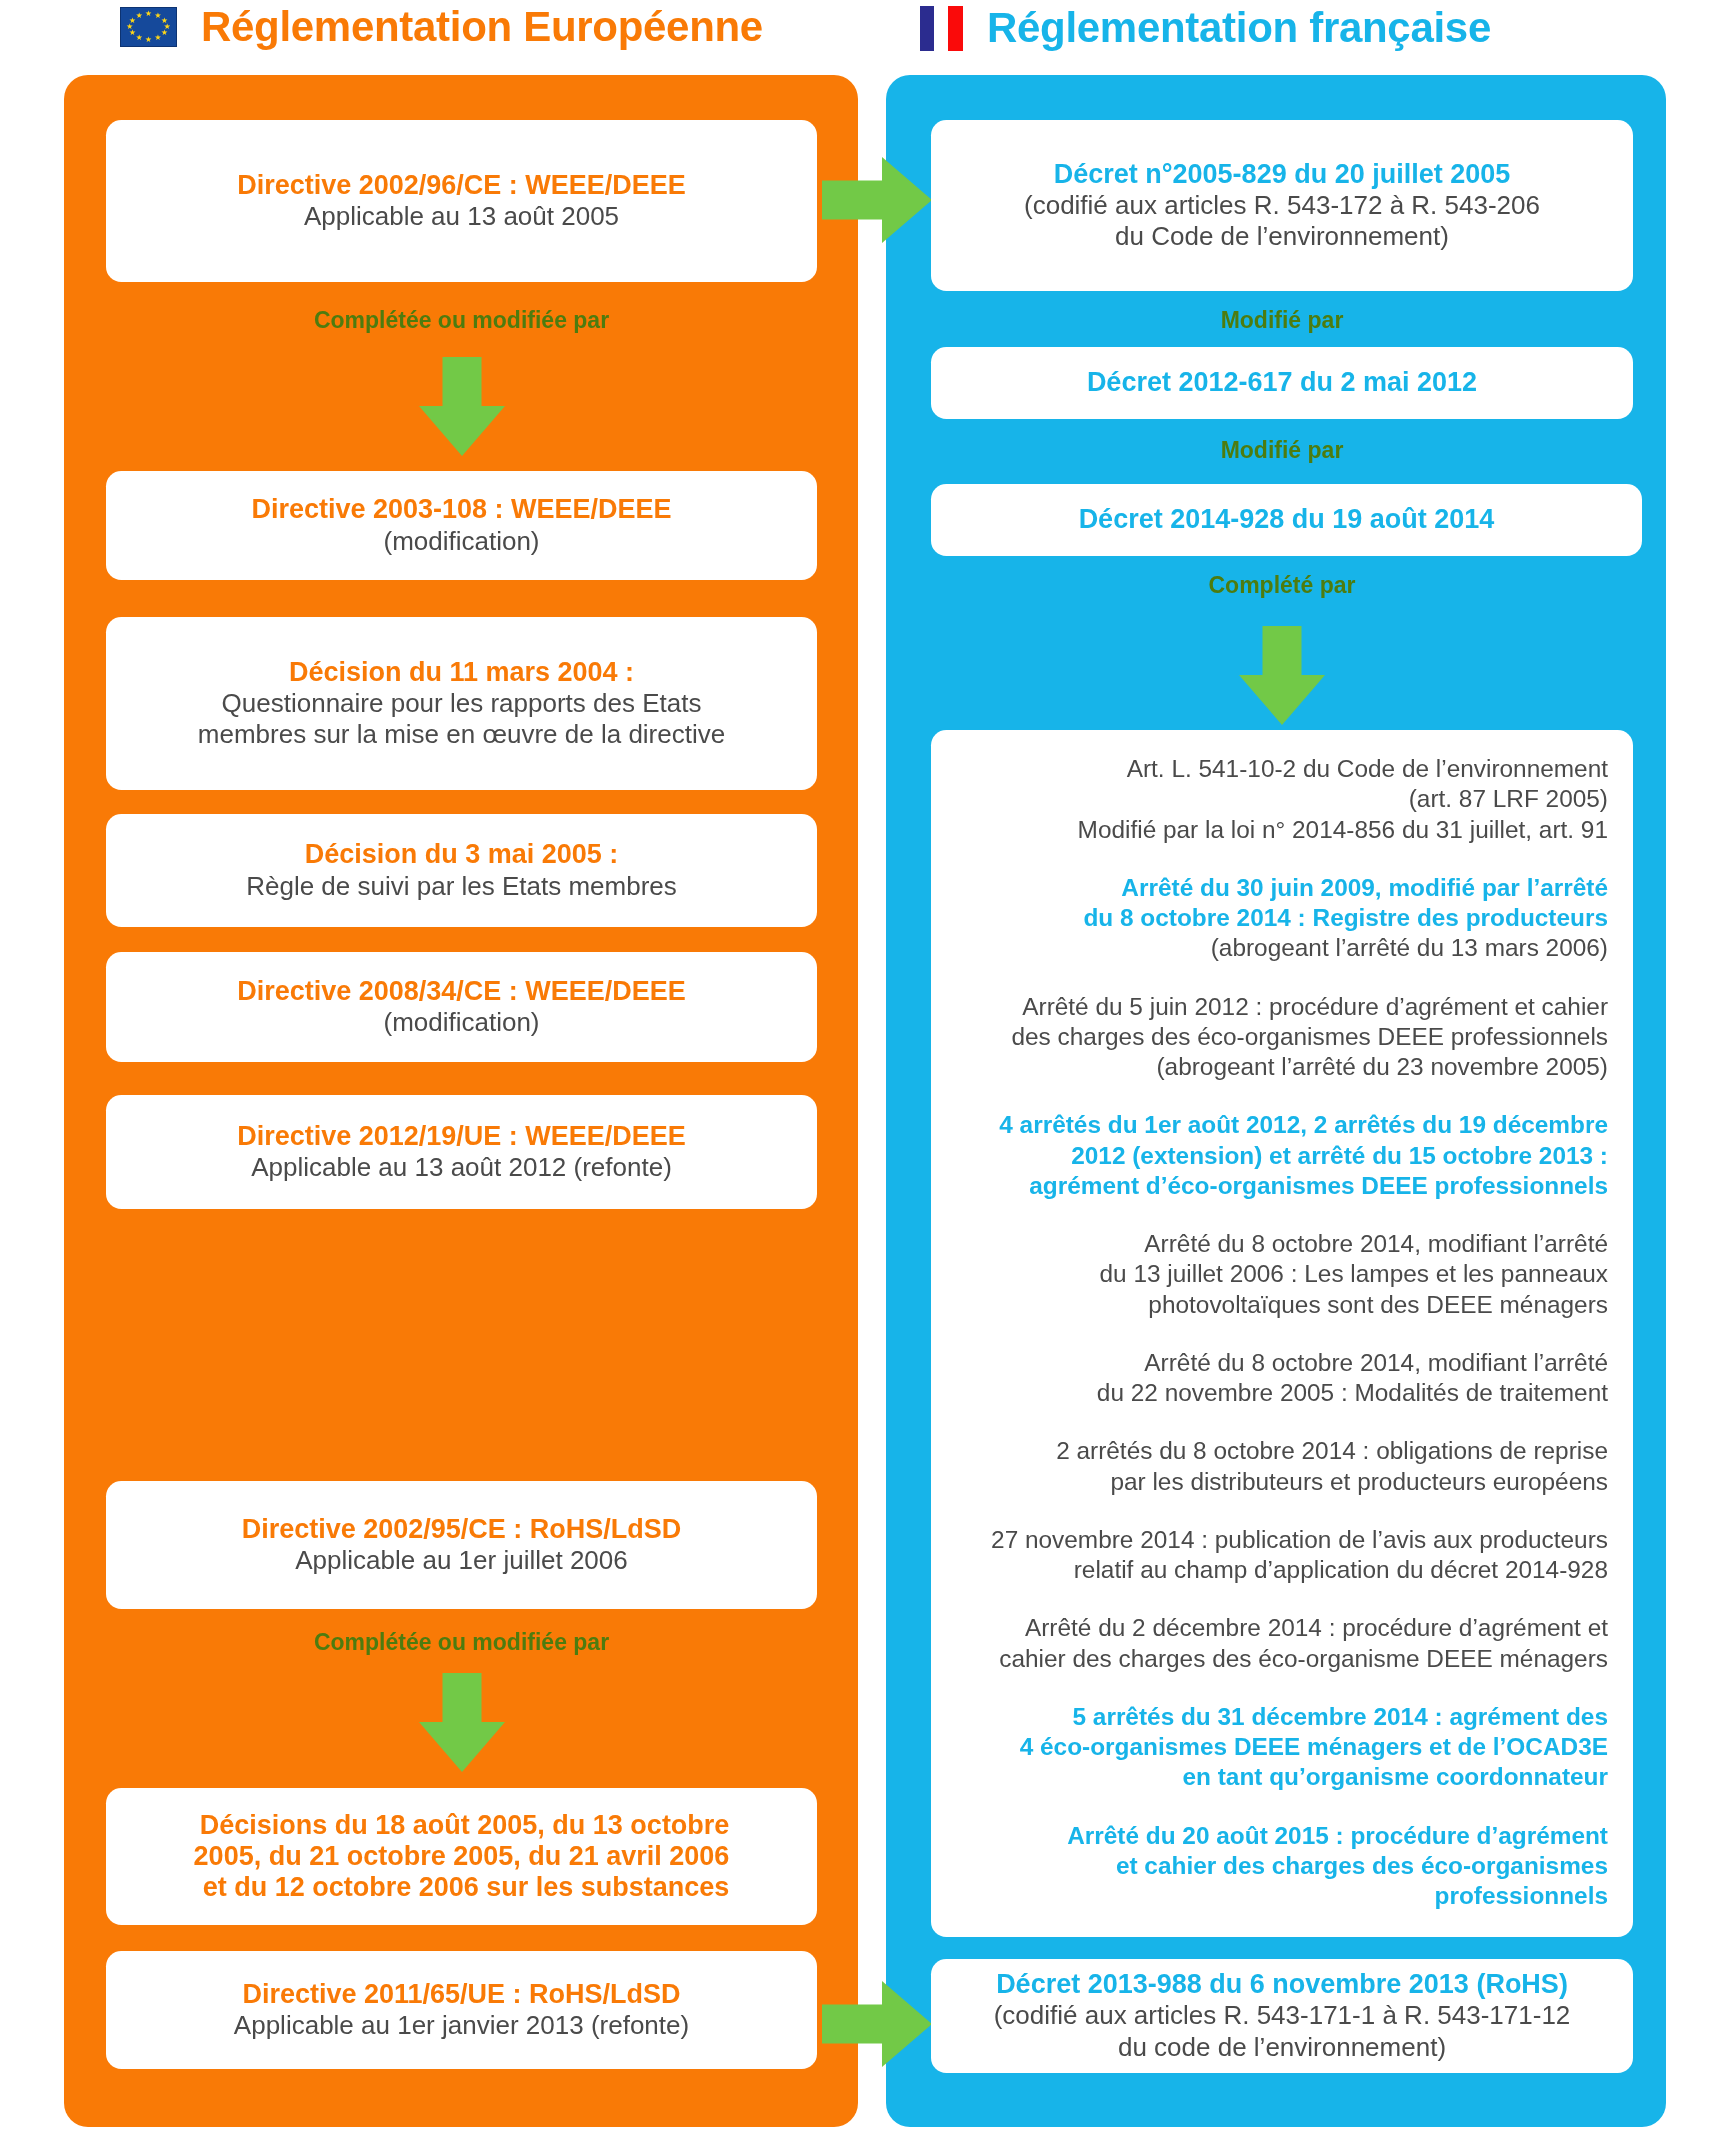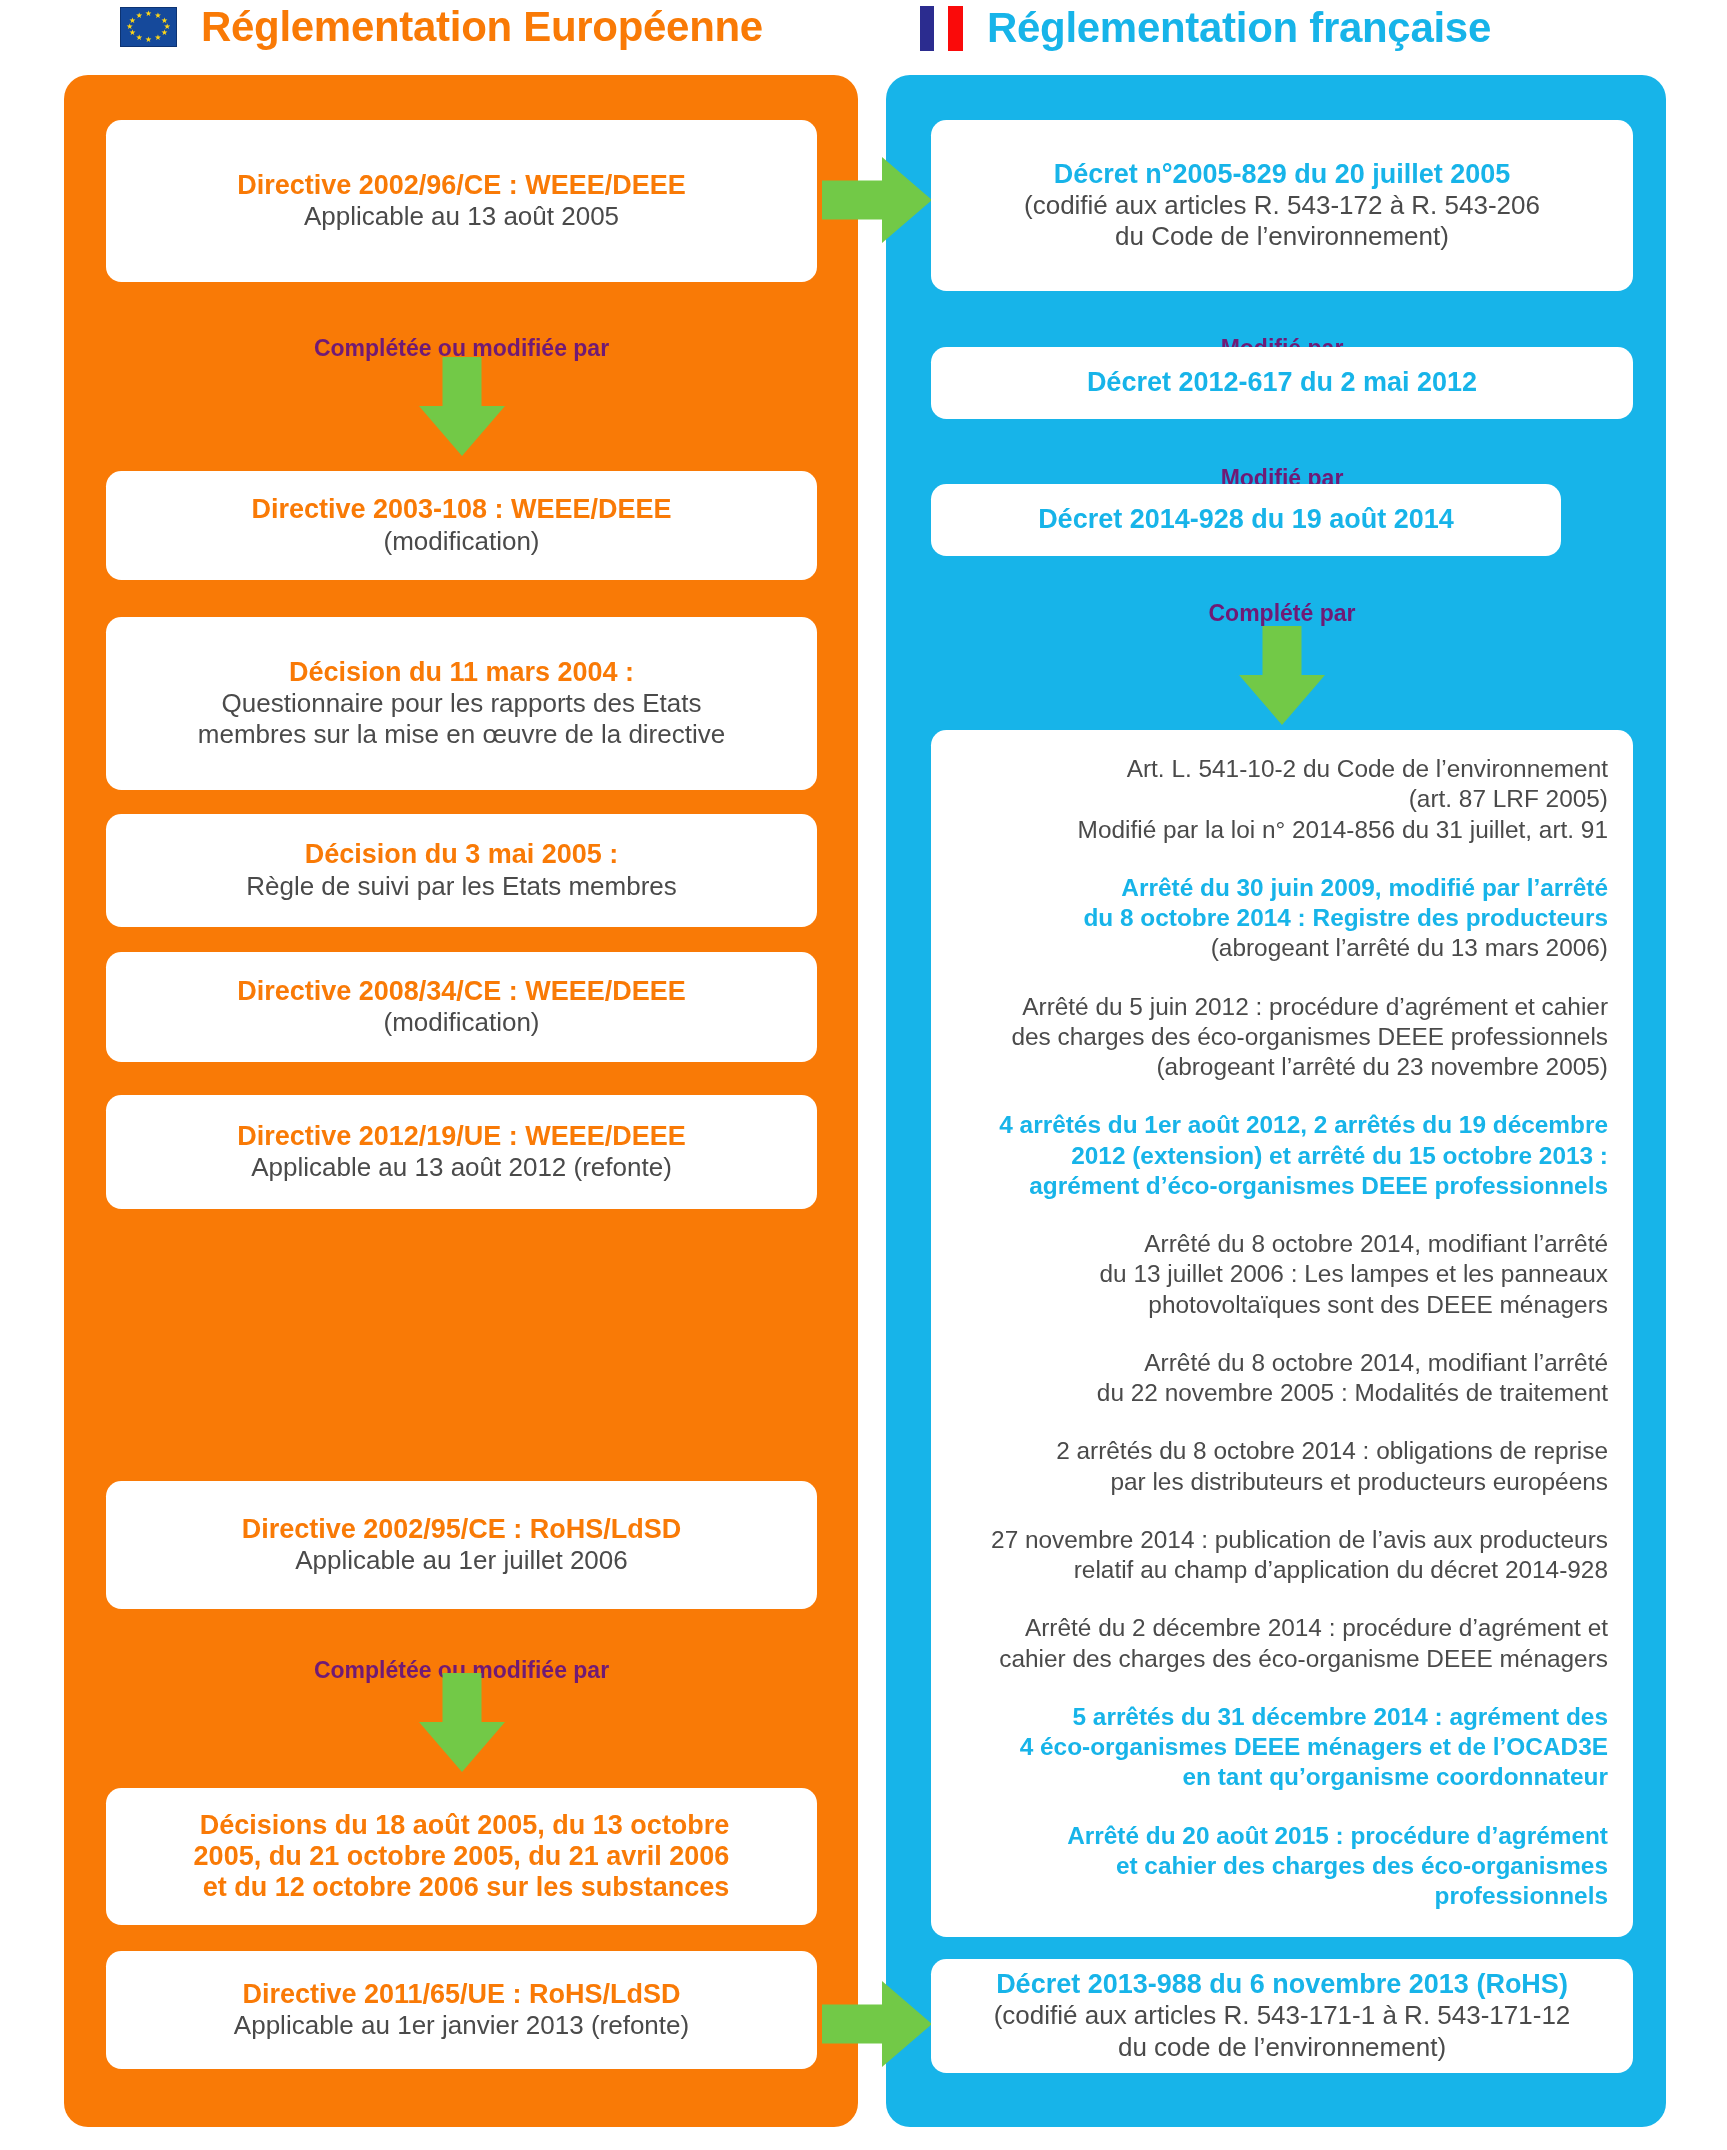--- a/index.html
+++ b/index.html
@@ -63,22 +63,22 @@
   }
   .card .t1{font-weight:700;line-height:1.16;}
   .card .t2{line-height:1.2;}
   .eu .t1{color:#F97A06;font-size:27px;text-align:right;}
   .eu .t2{color:#4A4A4A;font-size:26px;}
   .fr .t1{color:#17B4E9;font-size:27px;}
   .fr .t2{color:#4A4A4A;font-size:26px;}
 
   
   .caption{
-    position:absolute;text-align:center;color:#701a75;
-    font-size:23px;font-weight:700;line-height:1.1;margin-top:28px;
+    position:absolute;text-align:center;color:#4d7c0f;
+    font-size:23px;font-weight:700;line-height:1.1;
   }
 
   
   .arrow-down{
     position:absolute;
   }
   .arrow-down .shaft{
     position:absolute;left:50%;transform:translateX(-50%);
     top:0;width:39px;background:#72C947;
   }
@@ -227,21 +227,21 @@
   </div>
 
   <div class="caption" style="left:931px;top:308px;width:702px;">Modifié par</div>
 
   <div class="card fr" style="left:931px;top:347px;width:702px;height:72px;">
     <div class="t1">Décret 2012-617 du 2 mai 2012</div>
   </div>
 
   <div class="caption" style="left:931px;top:438px;width:702px;">Modifié par</div>
 
-  <div class="card fr" style="left:931px;top:484px;width:630px;height:72px;">
+  <div class="card fr" style="left:931px;top:484px;width:711px;height:72px;">
     <div class="t1">Décret 2014-928 du 19 août 2014</div>
   </div>
 
   <div class="caption" style="left:931px;top:573px;width:702px;">Complété par</div>
 
   <div class="arrow-down" style="left:1191px;top:626px;width:181px;height:99px;">
     <div class="shaft" style="height:54px;"></div>
     <div class="head"></div>
   </div>
 

